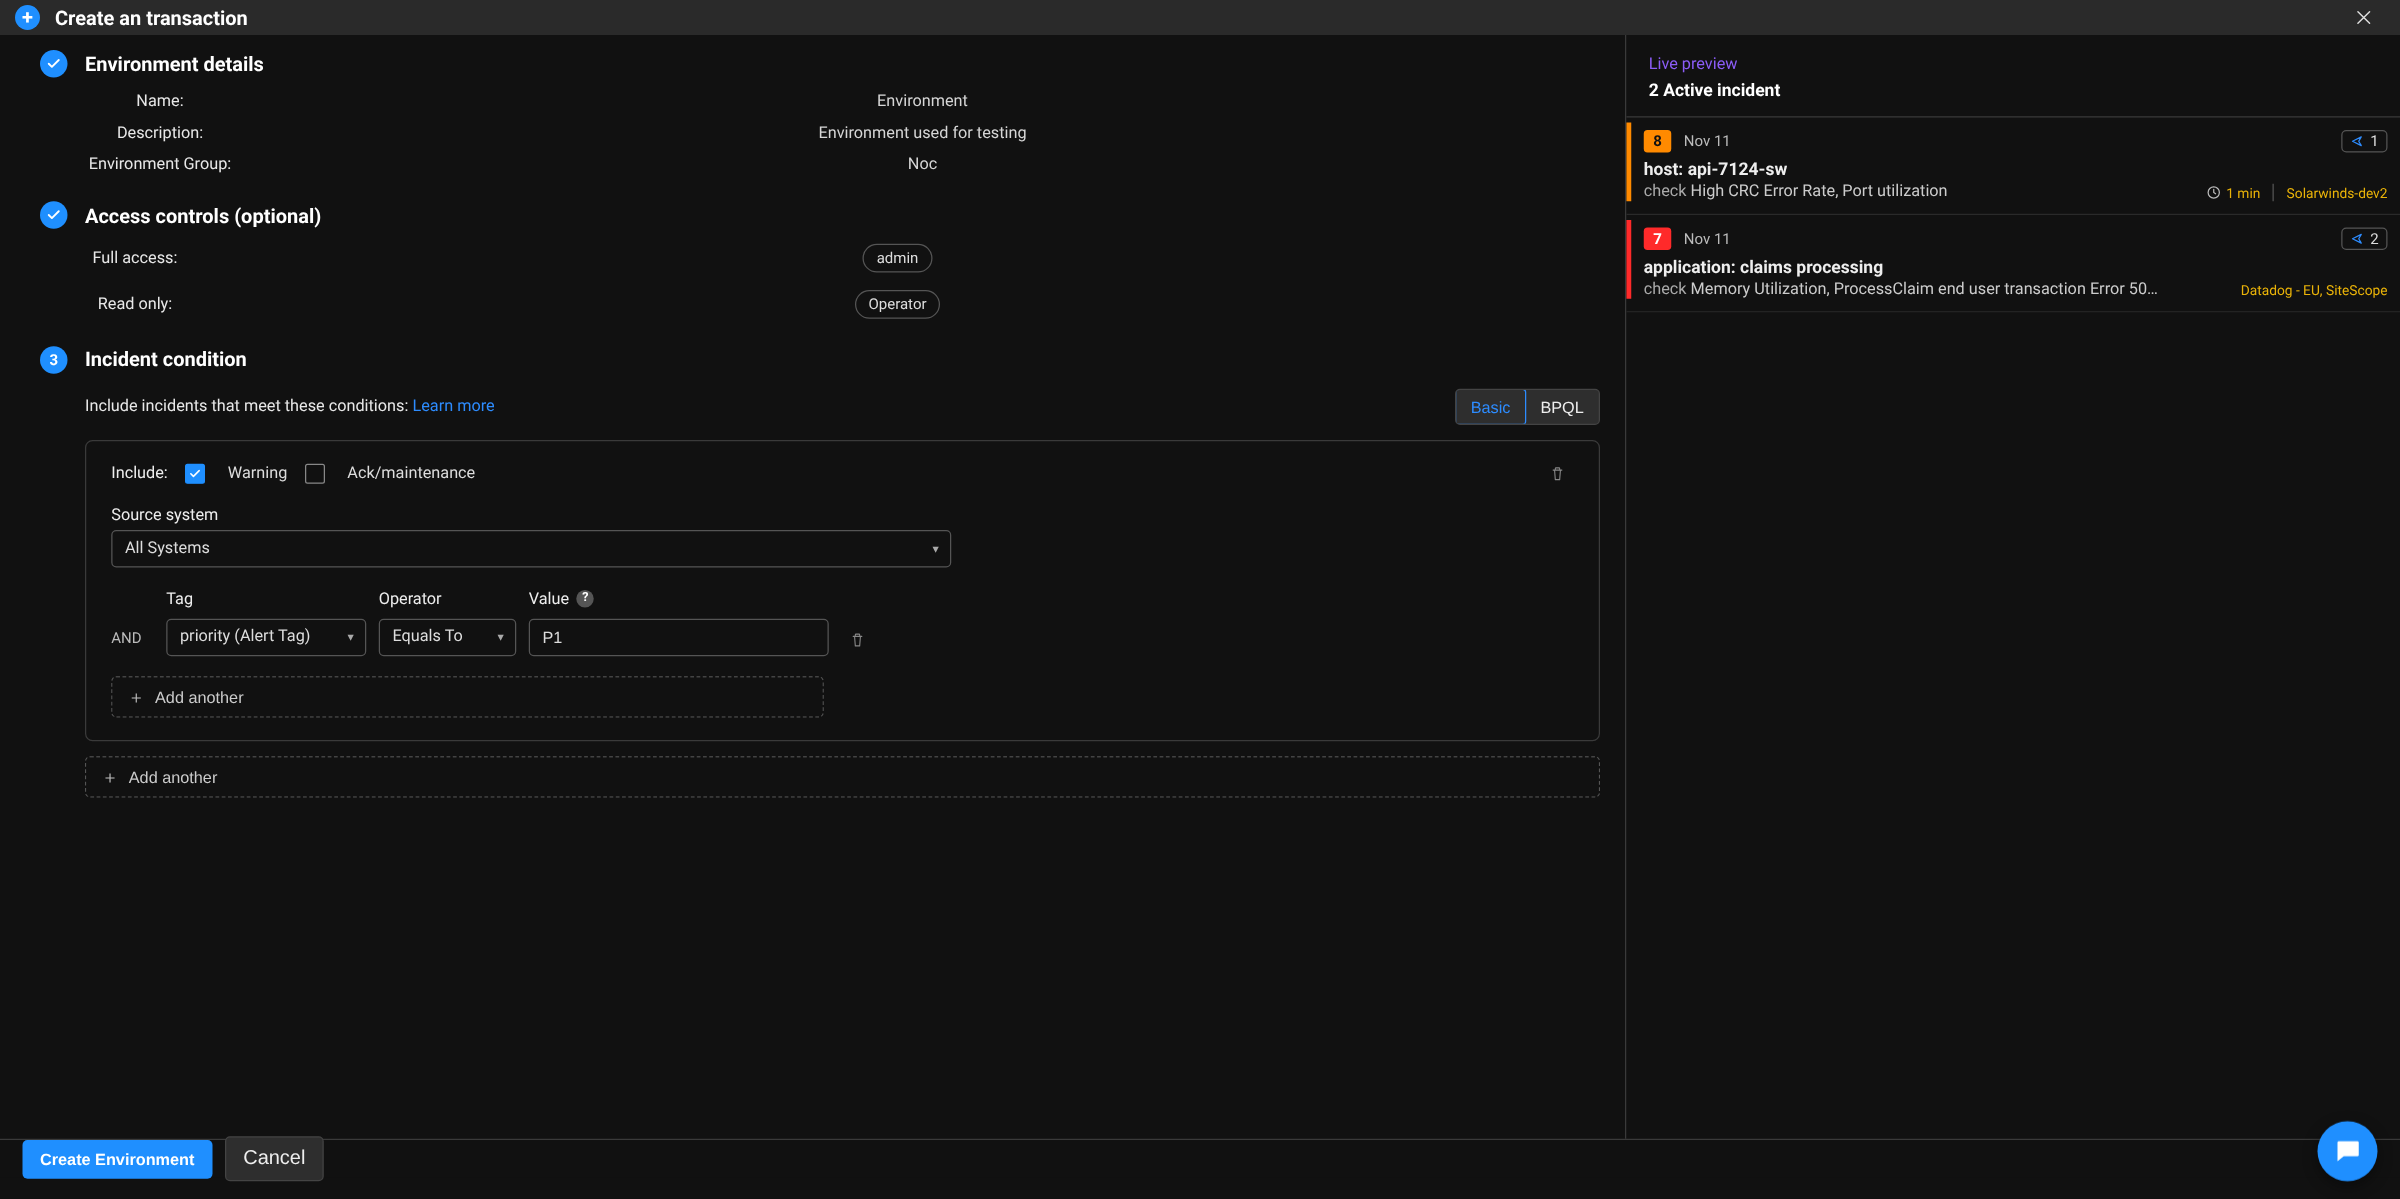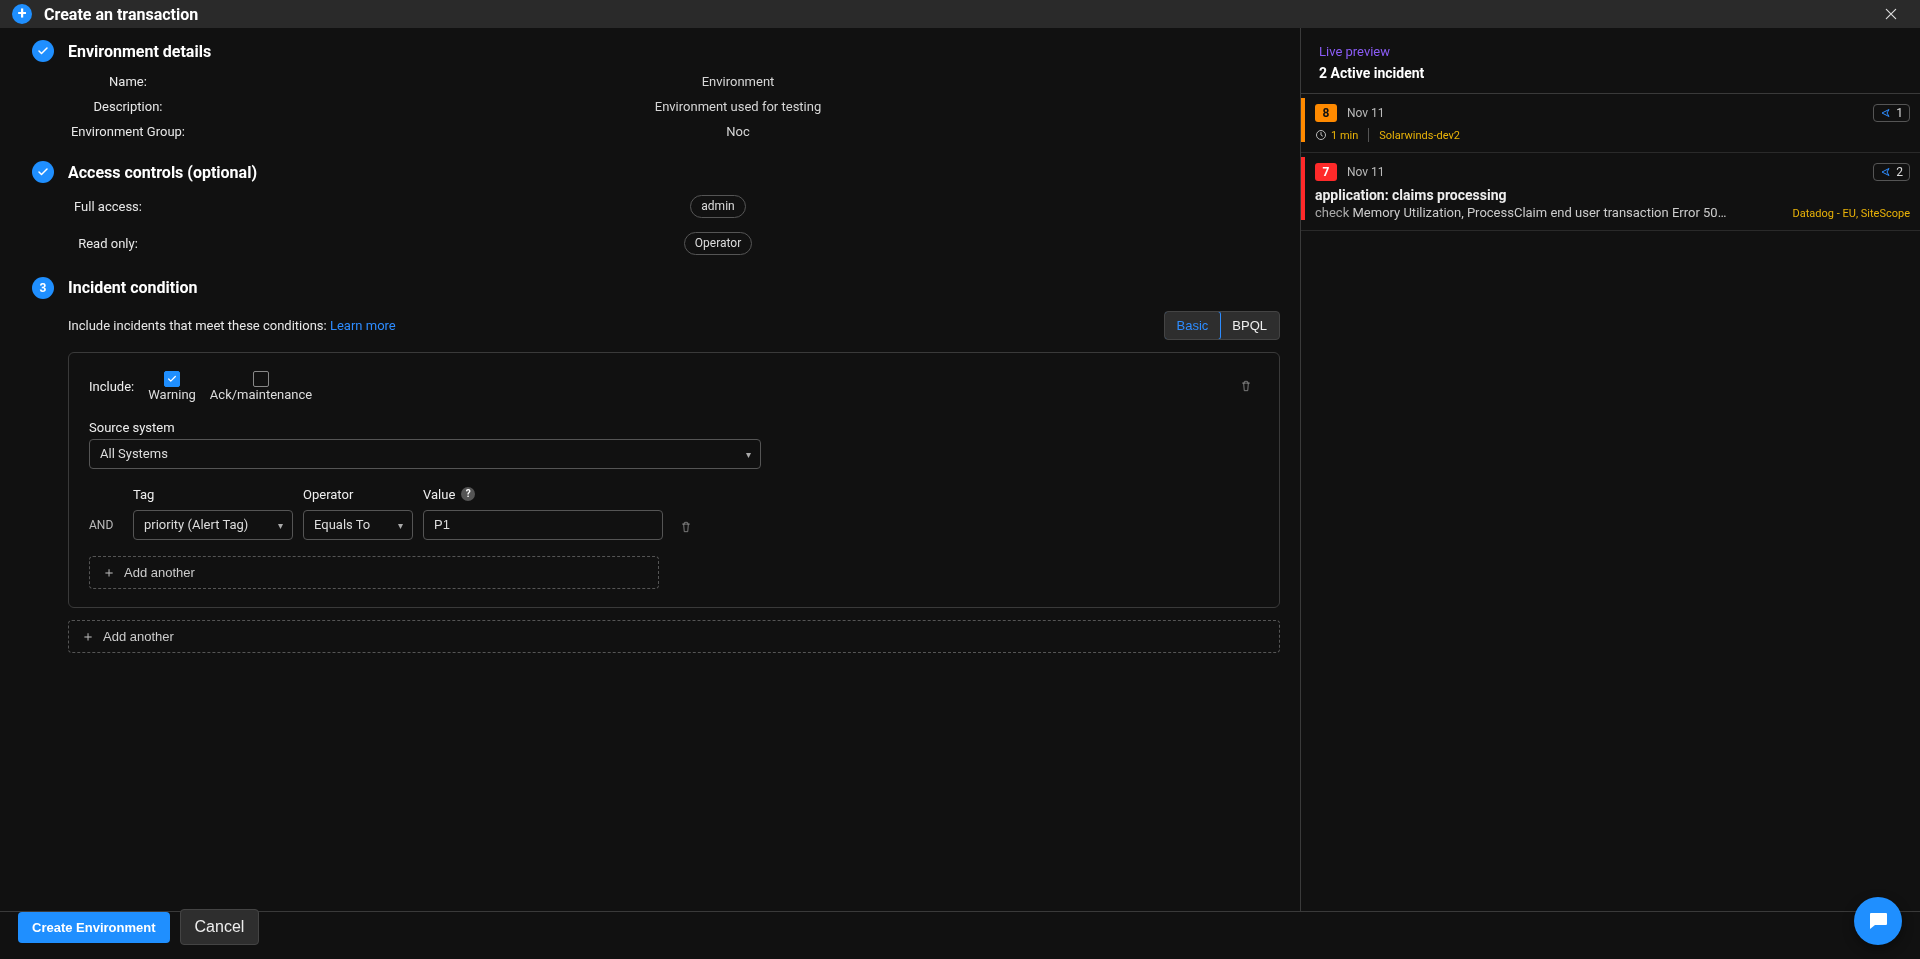--- a/index.html
+++ b/index.html
@@ -146,21 +146,21 @@
   .check {
     width: 16px; height: 16px;
     border: 1.5px solid #888;
     border-radius: 2px;
     display: inline-flex; align-items: center; justify-content: center;
     cursor: pointer;
     background: #111;
   }
   .check.checked { background: #1f8fff; border-color: #1f8fff; }
   .check.checked svg { width: 10px; height: 10px; }
-  .check-wrap { display: inline-flex; align-items: center; gap: 0; color: #ddd; font-size: 13px; cursor: pointer; flex-direction: column; }
+  .check-wrap { display: inline-flex; align-items: center; gap: 18px; color: #ddd; font-size: 13px; cursor: pointer; }
 
   .trash-btn {
     width: 26px; height: 26px;
     display: flex; align-items: center; justify-content: center;
     color: #888; cursor: pointer;
     background: transparent; border: none;
   }
   .trash-btn svg { width: 14px; height: 14px; }
   .trash-abs { position: absolute; right: 0; }
 
@@ -482,20 +482,24 @@
         <span class="count-badge count-orange">8</span>
         <span class="inc-date">Nov 11</span>
         <span class="share-pill">
           <svg viewBox="0 0 24 24">
                   <path d="M4 12l14-7-4 7 4 7-14-7z" fill="none" stroke="currentColor" stroke-width="2" stroke-linejoin="round"></path>
                 </svg>
           <span>1</span>
         </span>
       </div>
       <div class="inc-main">
+        <div class="inc-texts">
+          <div class="inc-host"><b>host:</b> <b>api-7124-sw</b></div>
+          <div class="inc-check"><span style="color:#aaa">check</span> High CRC Error Rate, Port utilization</div>
+        </div>
         <div class="inc-right">
           <span class="clock">
                   <svg viewBox="0 0 24 24">
                     <circle cx="12" cy="12" r="9" stroke="currentColor" stroke-width="2" fill="none"></circle>
                     <path d="M12 7v5l3 2" stroke="currentColor" stroke-width="2" fill="none" stroke-linecap="round"></path>
                   </svg>
                   <span>1 min</span>
                 </span>
                 <span class="vdiv"></span>
           <span>Solarwinds-dev2</span>

